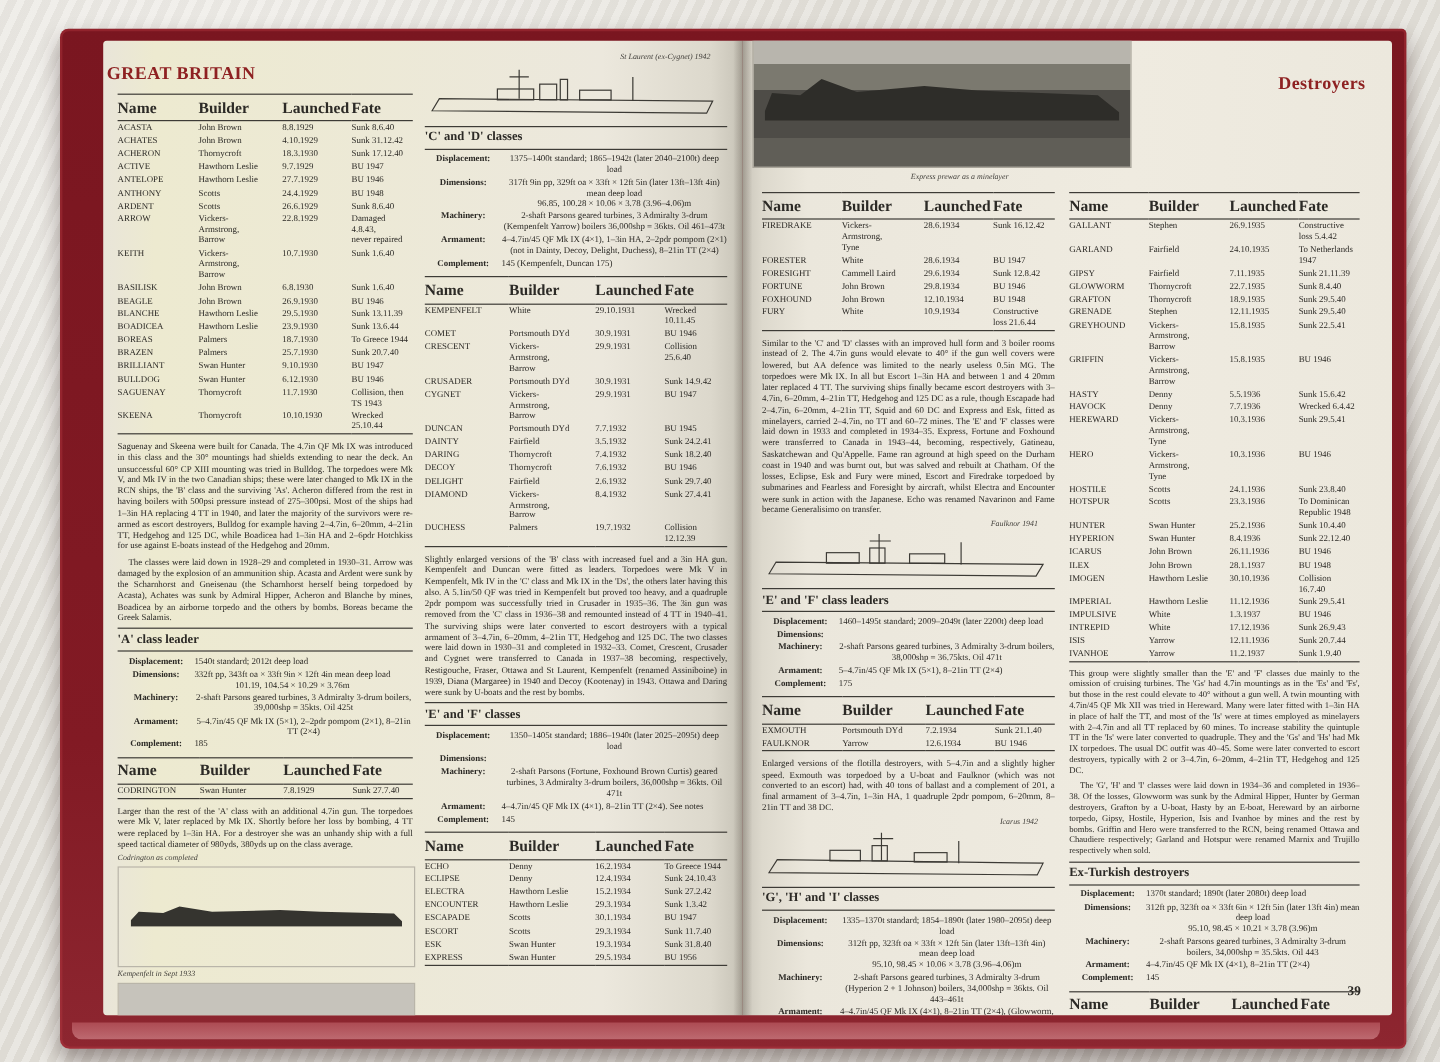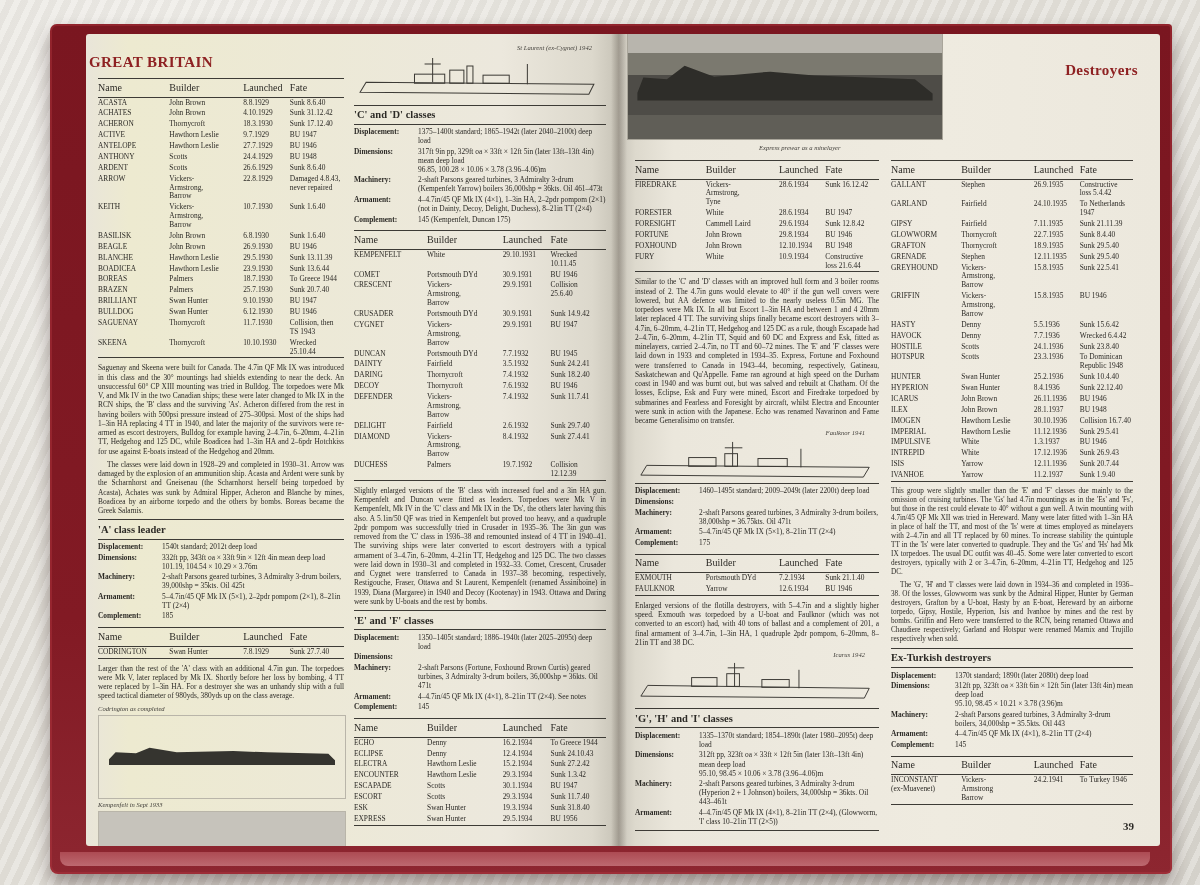--- a/index.html
+++ b/index.html
@@ -28,29 +28,29 @@
   .gutter{position:absolute;left:611px;top:34px;width:16px;height:812px;
     background:linear-gradient(90deg,rgba(60,50,40,0) 0%,rgba(60,50,40,.28) 50%,rgba(60,50,40,0) 100%);}
 
   .chapter-head{font-weight:bold;color:#8e2122;font-size:15px;letter-spacing:.4px;}
   .col{position:absolute;font-size:7.4px;line-height:1.25;}
   .para{text-align:justify;margin:3px 0 4px;}
   .para.indent{text-indent:9px;}
 
   table.ships{width:100%;border-collapse:collapse;margin:2px 0 5px;
     border-top:1.6px solid #3d3b36;border-bottom:1.6px solid #3d3b36;}
-  table.ships th{font-weight:normal;font-size:10px;text-align:left;
+  table.ships th{font-weight:bold;font-size:13px;text-align:left;
     padding:2.5px 2px 2.5px 0;border-bottom:1px solid #3d3b36;margin-top:22px;}
   table.ships td{font-size:7.4px;vertical-align:top;padding:1px 2px 1px 0;
     white-space:pre-line;line-height:1.2;}
   table.ships td:nth-child(2){white-space:pre-line;}
 
   .section-title{font-size:10.5px;font-weight:bold;border-top:1.6px solid #3d3b36;
     padding:2.5px 0 2.5px;margin-top:4px;}
-  .spec{border-top:1.2px solid #3d3b36;padding:2.5px 0 3px;}
+  .spec{border-top:1.2px solid #3d3b36;padding:2.5px 0 3px;text-align:center;}
   .spec-row{display:flex;margin-bottom:1.5px;}
   .spec-label{flex:none;width:64px;font-weight:bold;font-size:7.4px;}
   .spec-value{font-size:7.4px;white-space:pre-line;line-height:1.22;}
 
   .caption{font-style:italic;font-size:6.6px;color:#403e39;margin:2px 0;}
   .caption.right{text-align:right;padding-right:14px;}
 
   .photo{position:relative;width:100%;border:.5px solid #b9b5a9;overflow:hidden;}
   .photo .sil{position:absolute;left:4%;right:4%;background:#35342f;}
   .photo1{height:82px;background:linear-gradient(180deg,#bdbab2 0 48%,#9b9890 48% 72%,#8a8press 100%),linear-gradient(180deg,#c0bdb5 0 50%,#908e86 50% 100%);}
@@ -387,28 +387,20 @@
               <td>7.4.1932</td>
               <td>Sunk 18.2.40</td>
             </tr>
             <tr>
               <td>DECOY</td>
               <td>Thornycroft</td>
               <td>7.6.1932</td>
               <td>BU 1946</td>
             </tr>
             <tr>
-              <td>DEFENDER</td>
-              <td>Vickers-
-Armstrong,
-Barrow</td>
-              <td>7.4.1932</td>
-              <td>Sunk 11.7.41</td>
-            </tr>
-            <tr>
               <td>DELIGHT</td>
               <td>Fairfield</td>
               <td>2.6.1932</td>
               <td>Sunk 29.7.40</td>
             </tr>
             <tr>
               <td>DIAMOND</td>
               <td>Vickers-
 Armstrong,
 Barrow</td>
@@ -592,20 +584,21 @@
             <rect x="55" y="18" width="28" height="9"></rect>
             <rect x="92" y="14" width="13" height="13"></rect>
             <rect x="126" y="19" width="30" height="8"></rect>
             <line x1="100" y1="2" x2="100" y2="27"></line>
             <line x1="170" y1="9" x2="170" y2="28"></line>
             <line x1="92" y1="8" x2="110" y2="8"></line>
           </g>
         </svg>
       </div>
 
+      <div class="section-title">'E' and 'F' class leaders</div>
       <div class="spec">
           <div class="spec-row">
             <span class="spec-label">Displacement:</span>
             <span class="spec-value">1460–1495t standard; 2009–2049t (later 2200t) deep load</span>
           </div>
           <div class="spec-row">
             <span class="spec-label">Dimensions:</span>
           </div>
           <div class="spec-row">
             <span class="spec-label">Machinery:</span>
@@ -766,20 +759,36 @@
               <td>5.5.1936</td>
               <td>Sunk 15.6.42</td>
             </tr>
             <tr>
               <td>HAVOCK</td>
               <td>Denny</td>
               <td>7.7.1936</td>
               <td>Wrecked 6.4.42</td>
             </tr>
             <tr>
+              <td>HEREWARD</td>
+              <td>Vickers-
+Armstrong,
+Tyne</td>
+              <td>10.3.1936</td>
+              <td>Sunk 29.5.41</td>
+            </tr>
+            <tr>
+              <td>HERO</td>
+              <td>Vickers-
+Armstrong,
+Tyne</td>
+              <td>10.3.1936</td>
+              <td>BU 1946</td>
+            </tr>
+            <tr>
               <td>HOSTILE</td>
               <td>Scotts</td>
               <td>24.1.1936</td>
               <td>Sunk 23.8.40</td>
             </tr>
             <tr>
               <td>HOTSPUR</td>
               <td>Scotts</td>
               <td>23.3.1936</td>
               <td>To Dominican

